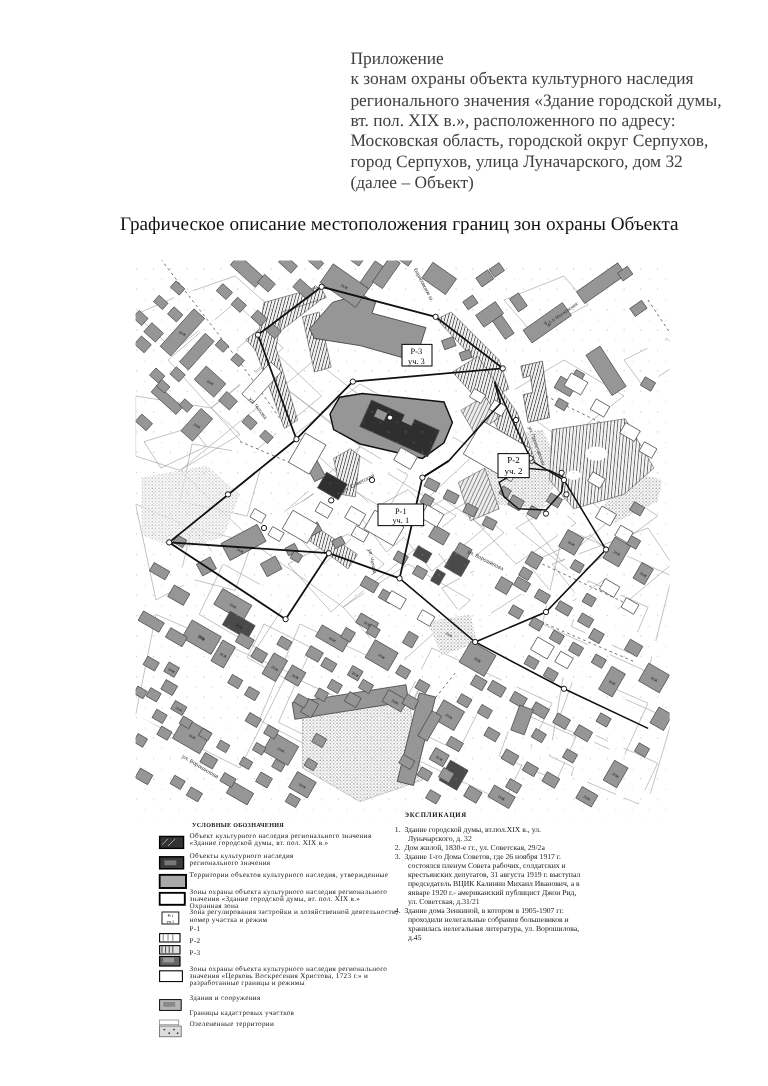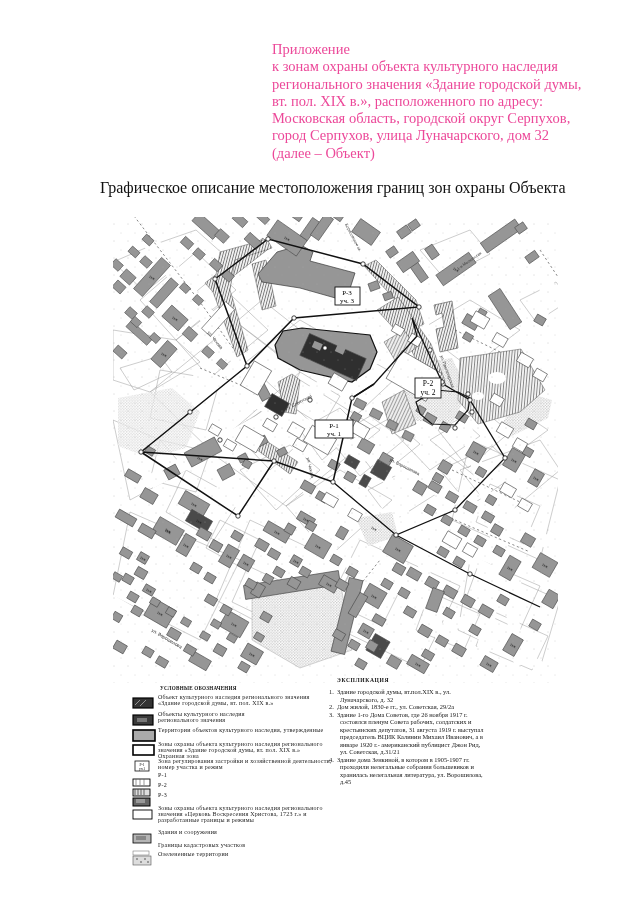--- a/index.html
+++ b/index.html
@@ -1,19 +1,19 @@
 <!DOCTYPE html>
 <html><head><meta charset="utf-8">
 <style>
 html,body{margin:0;padding:0;background:#fff;}
 body{width:640px;height:905px;position:relative;font-family:"Liberation Serif",serif;overflow:hidden;}
 </style></head>
 <body>
 
-<div style="position:absolute;left:272px;top:41px;width:340px;font-size:14.5px;line-height:17.3px;color:#ec4899">
+<div style="position:absolute;left:292px;top:41px;width:340px;font-size:14.5px;line-height:17.3px;color:#404040">
 Приложение<br>
 к зонам охраны объекта культурного наследия<br>
 регионального значения «Здание городской думы,<br>
 вт. пол. XIX в.», расположенного по адресу:<br>
 Московская область, городской округ Серпухов,<br>
 город Серпухов, улица Луначарского, дом 32<br>
 (далее – Объект)
 </div>
 
 <div style="position:absolute;left:100px;top:179px;width:540px;font-size:16px;color:#111">

